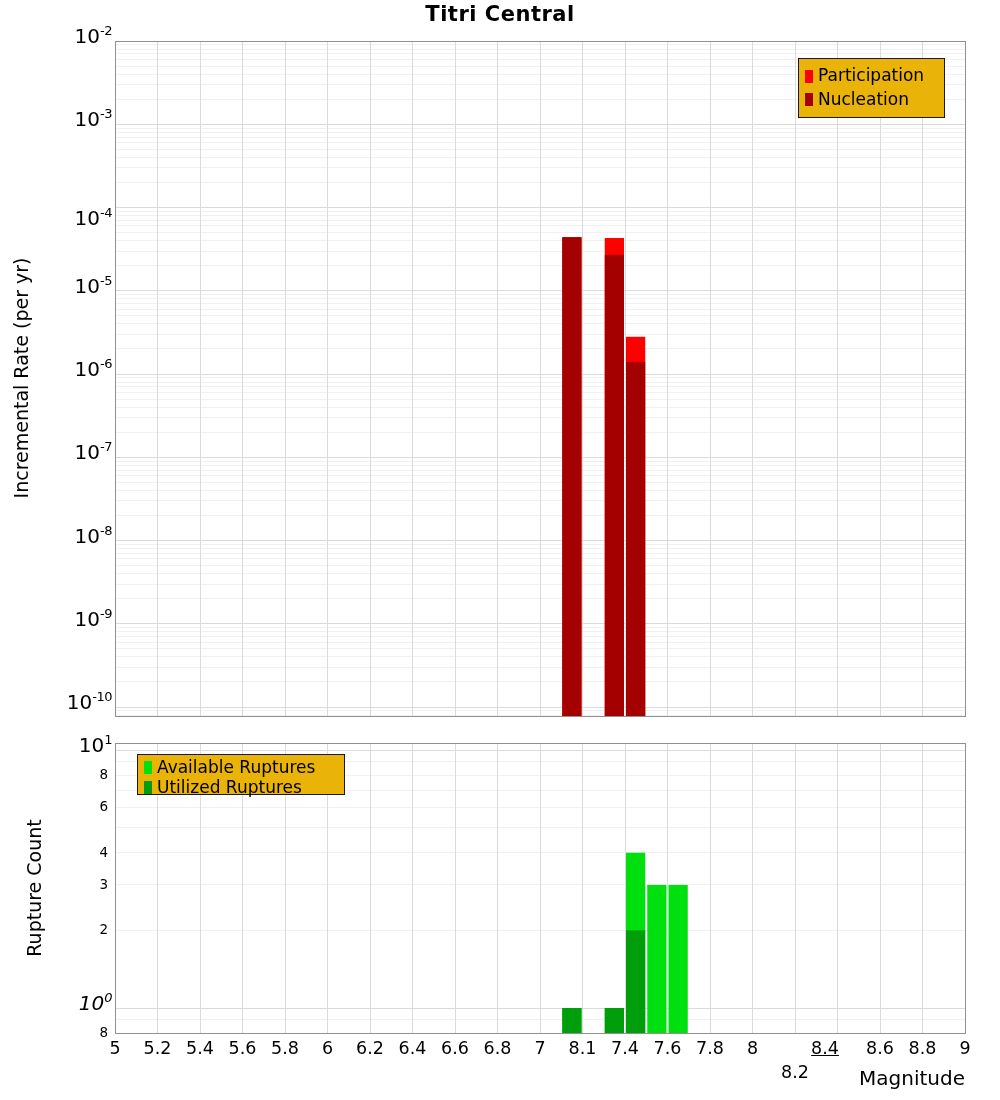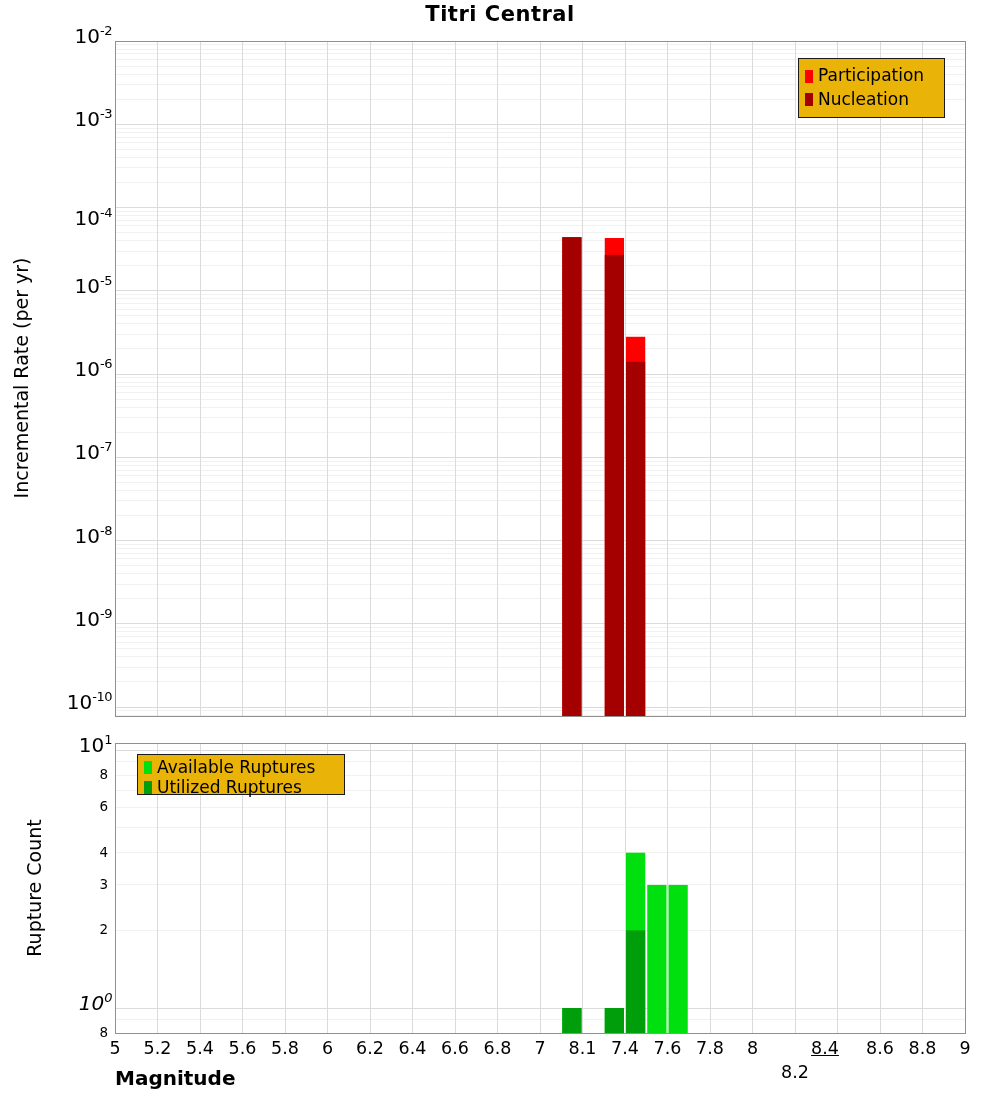--- a/index.html
+++ b/index.html
@@ -6,21 +6,21 @@
   .fig{
     position:relative;width:1000px;height:1100px;background:#fff;overflow:hidden;
     font-family:"DejaVu Sans","Liberation Sans",sans-serif;color:#000;
   }
   .fig svg{position:absolute;left:0;top:0;}
   .title{position:absolute;top:2px;left:0;width:1000px;text-align:center;
          font-size:21px;font-weight:bold;letter-spacing:0.5px;}
   .axis-title-y{position:absolute;font-size:19px;white-space:nowrap;
                 transform:translate(-50%,-50%) rotate(-90deg);}
   .axis-title-x{position:absolute;left:115px;width:850px;top:1066px;
-                text-align:left;font-size:20px;font-weight:bold;}
+                text-align:right;font-size:20px;}
   #ticks{position:absolute;left:0;top:0;width:1000px;height:1100px;pointer-events:none;}
   .ytick{position:absolute;right:888px;white-space:nowrap;font-size:20px;line-height:1;text-align:right;}
   .ytick .sup{font-size:13px;position:relative;top:-8px;letter-spacing:-0.5px;}
   .ytick-minor{position:absolute;right:892px;font-size:13.5px;line-height:1;}
   .xtick{position:absolute;width:64px;top:1040px;text-align:center;font-size:17.5px;line-height:1;}
   .legend{position:absolute;background:#eab308;border:1.5px solid #1a1a1a;box-sizing:border-box;
           display:flex;flex-direction:column;justify-content:space-evenly;padding:3px 6px;z-index:5;}
   .legend-item{display:flex;align-items:center;gap:5px;font-size:17px;line-height:1.15;white-space:nowrap;}
   .swatch{width:8px;height:13px;display:inline-block;flex:0 0 auto;}
 </style>

